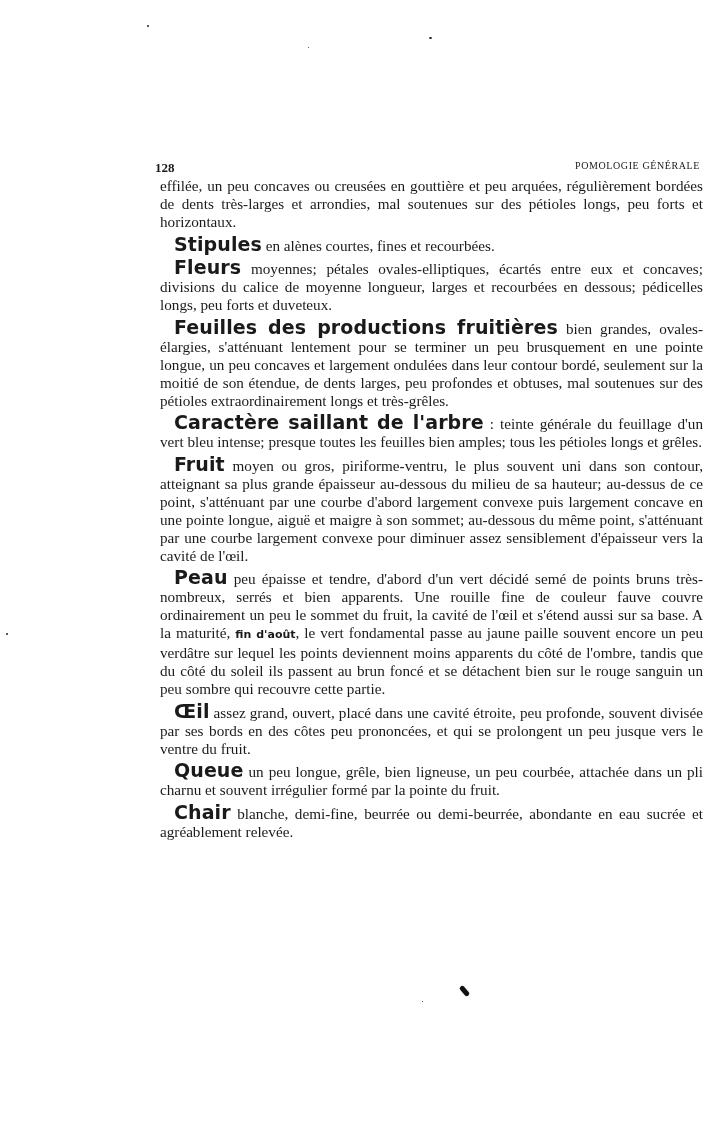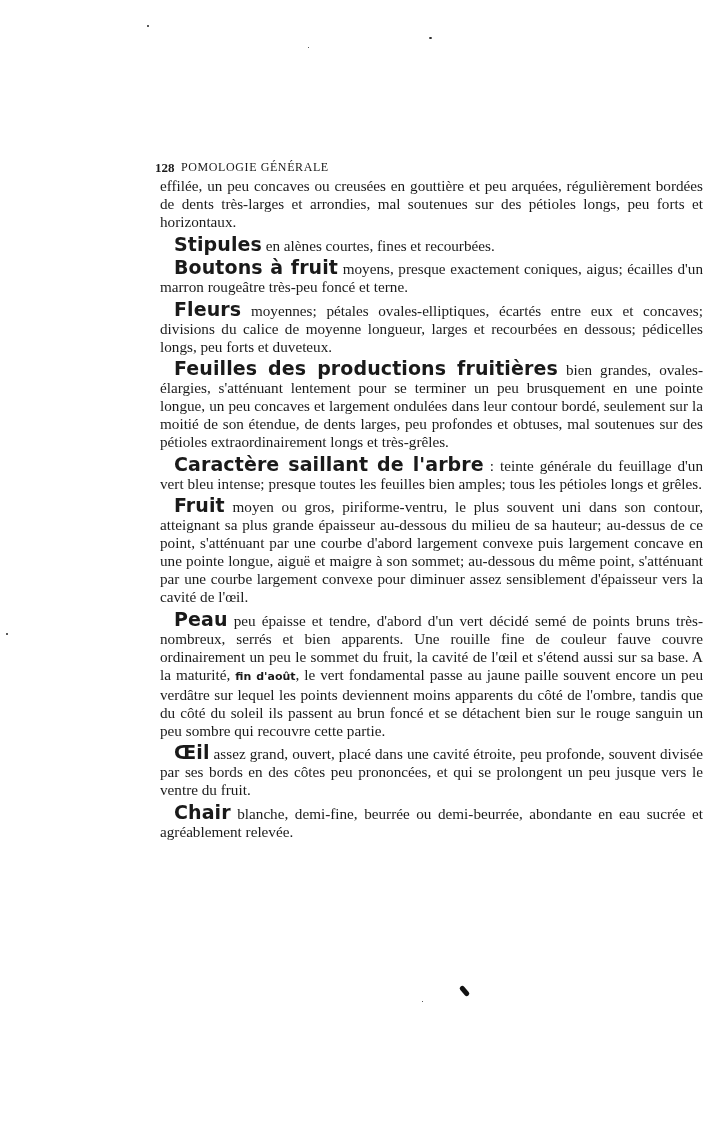--- a/index.html
+++ b/index.html
@@ -2,22 +2,22 @@
 <html><head>
 <meta charset="utf-8">
 <style>
   html, body { margin: 0; padding: 0; background: #ffffff; }
   body { width: 707px; height: 1144px; position: relative; overflow: hidden;
          font-family: "DejaVu Serif", "Liberation Serif", serif; color: #1a1a1a; }
   .page { position: absolute; left: 0; top: 0; width: 707px; height: 1144px; background: #fff; }
   .header { position: absolute; left: 155px; top: 160px; width: 545px; height: 22px; }
   .page-number { position: absolute; left: 0; top: 0; font-size: 13px; font-weight: bold;
                  font-family: "Liberation Serif", serif; }
-  .running-head { position: absolute; left: 0; right: 0; top: 0; text-align: left;
-                  font-size: 12px; letter-spacing: 0.6px; font-family: "Liberation Serif", serif; padding-left: 26px; }
+  .running-head { position: absolute; left: 0; right: 0; top: 0; text-align: right;
+                  font-size: 10px; letter-spacing: 0.6px; font-family: "Liberation Serif", serif; padding-left: 26px; }
   .body { position: absolute; left: 160px; top: 177px; width: 543px;
           font-family: "Liberation Serif", serif; font-size: 15.2px; line-height: 18px;
           text-align: justify; }
   .para { margin: 0 0 3.5px 0; text-indent: 14px; hyphens: none; }
   .para.first { text-indent: 0; }
   .term { font-family: "DejaVu Sans", sans-serif; font-weight: bold; font-size: 19px;
           letter-spacing: 0.1px; }
   .inline-term { font-family: "DejaVu Sans", sans-serif; font-weight: bold; font-size: 11px; }
   .speck { position: absolute; background: #222; border-radius: 50%; }
   .mark { position: absolute; left: 462px; top: 985px; width: 5px; height: 12px;
@@ -34,41 +34,41 @@
   </div>
 
   <div class="body">
     <p class="para first">
       <span>effilée, un peu concaves ou creusées en gouttière et peu arquées, régulièrement bordées de dents très-larges et arrondies, mal soutenues sur des pétioles longs, peu forts et horizontaux.</span>
     </p>
     <p class="para">
       <span class="term">Stipules</span><span> en alènes courtes, fines et recourbées.</span>
     </p>
     <p class="para">
-      <span class="term">Boutons à fruit</span><span> moyens, presque exactement coniques, aigus; écailles d'un marron rougeâtre très-peu foncé et terne.</span>
-    </p>
-    <p class="para">
       <span class="term">Fleurs</span><span> moyennes; pétales ovales-elliptiques, écartés entre eux et concaves; divisions du calice de moyenne longueur, larges et recourbées en dessous; pédicelles longs, peu forts et duveteux.</span>
     </p>
     <p class="para">
       <span class="term">Feuilles des productions fruitières</span><span> bien grandes, ovales-élargies, s'atténuant lentement pour se terminer un peu brusquement en une pointe longue, un peu concaves et largement ondulées dans leur contour bordé, seulement sur la moitié de son étendue, de dents larges, peu profondes et obtuses, mal soutenues sur des pétioles extraordinairement longs et très-grêles.</span>
     </p>
     <p class="para">
       <span class="term">Caractère saillant de l'arbre</span><span> : teinte générale du feuillage d'un vert bleu intense; presque toutes les feuilles bien amples; tous les pétioles longs et grêles.</span>
     </p>
     <p class="para">
       <span class="term">Fruit</span><span> moyen ou gros, piriforme-ventru, le plus souvent uni dans son contour, atteignant sa plus grande épaisseur au-dessous du milieu de sa hauteur; au-dessus de ce point, s'atténuant par une courbe d'abord largement convexe puis largement concave en une pointe longue, aiguë et maigre à son sommet; au-dessous du même point, s'atténuant par une courbe largement convexe pour diminuer assez sensiblement d'épaisseur vers la cavité de l'œil.</span>
     </p>
     <p class="para">
       <span class="term">Peau</span><span> peu épaisse et tendre, d'abord d'un vert décidé semé de points bruns très-nombreux, serrés et bien apparents. Une rouille fine de couleur fauve couvre ordinairement un peu le sommet du fruit, la cavité de l'œil et s'étend aussi sur sa base. A la maturité, </span><span class="inline-term">fin d'août</span><span>, le vert fondamental passe au jaune paille souvent encore un peu verdâtre sur lequel les points deviennent moins apparents du côté de l'ombre, tandis que du côté du soleil ils passent au brun foncé et se détachent bien sur le rouge sanguin un peu sombre qui recouvre cette partie.</span>
     </p>
     <p class="para">
       <span class="term">Œil</span><span> assez grand, ouvert, placé dans une cavité étroite, peu profonde, souvent divisée par ses bords en des côtes peu prononcées, et qui se prolongent un peu jusque vers le ventre du fruit.</span>
     </p>
     <p class="para">
+      <span class="term">Queue</span><span> un peu longue, grêle, bien ligneuse, un peu courbée, attachée dans un pli charnu et souvent irrégulier formé par la pointe du fruit.</span>
+    </p>
+    <p class="para">
       <span class="term">Chair</span><span> blanche, demi-fine, beurrée ou demi-beurrée, abondante en eau sucrée et agréablement relevée.</span>
     </p>
   </div>
 
   <div class="mark"></div>
   <div class="speck" style="left:147px;top:25px;width:2px;height:2px;"></div>
   <div class="speck" style="left:429px;top:37px;width:3px;height:2px;"></div>
   <div class="speck" style="left:308px;top:47px;width:1px;height:1px;"></div>
   <div class="speck" style="left:6px;top:633px;width:2px;height:2px;"></div>
   <div class="speck" style="left:422px;top:1001px;width:1px;height:1px;"></div>

